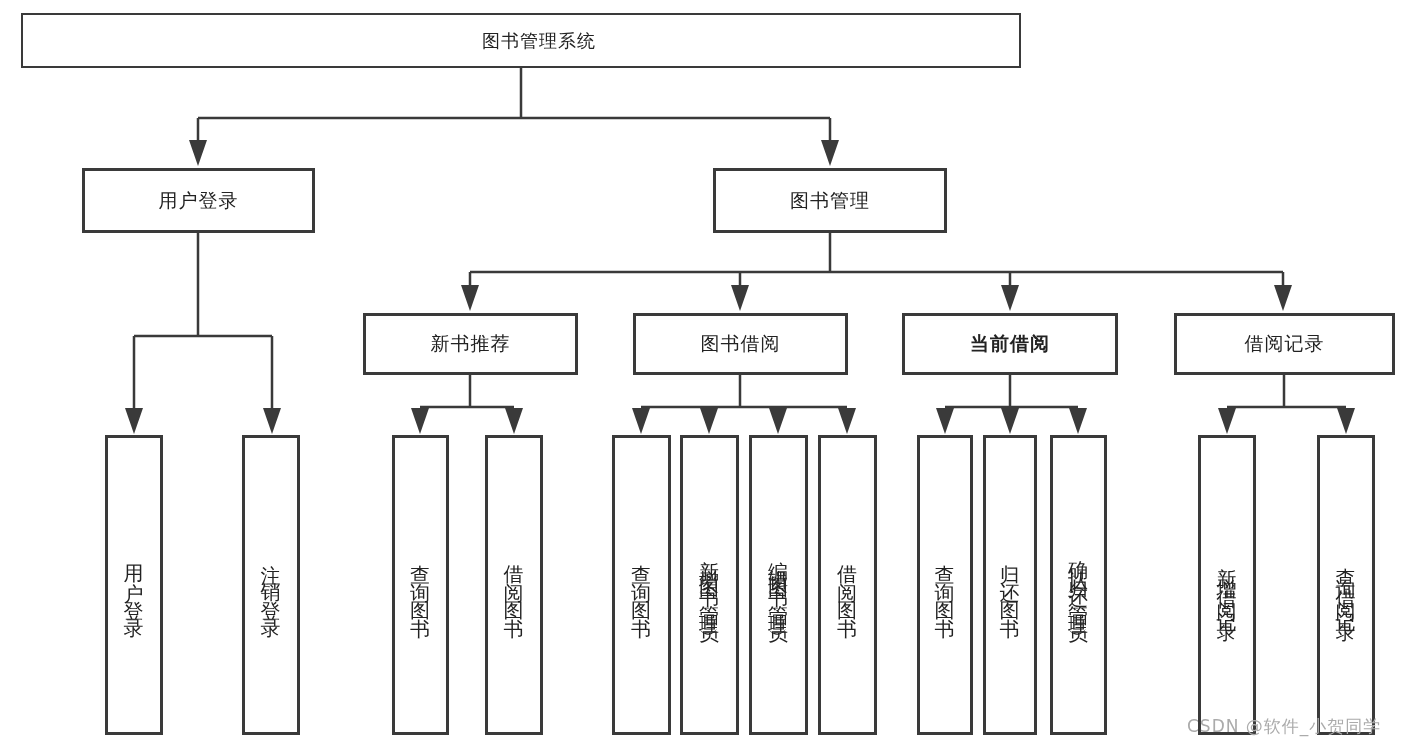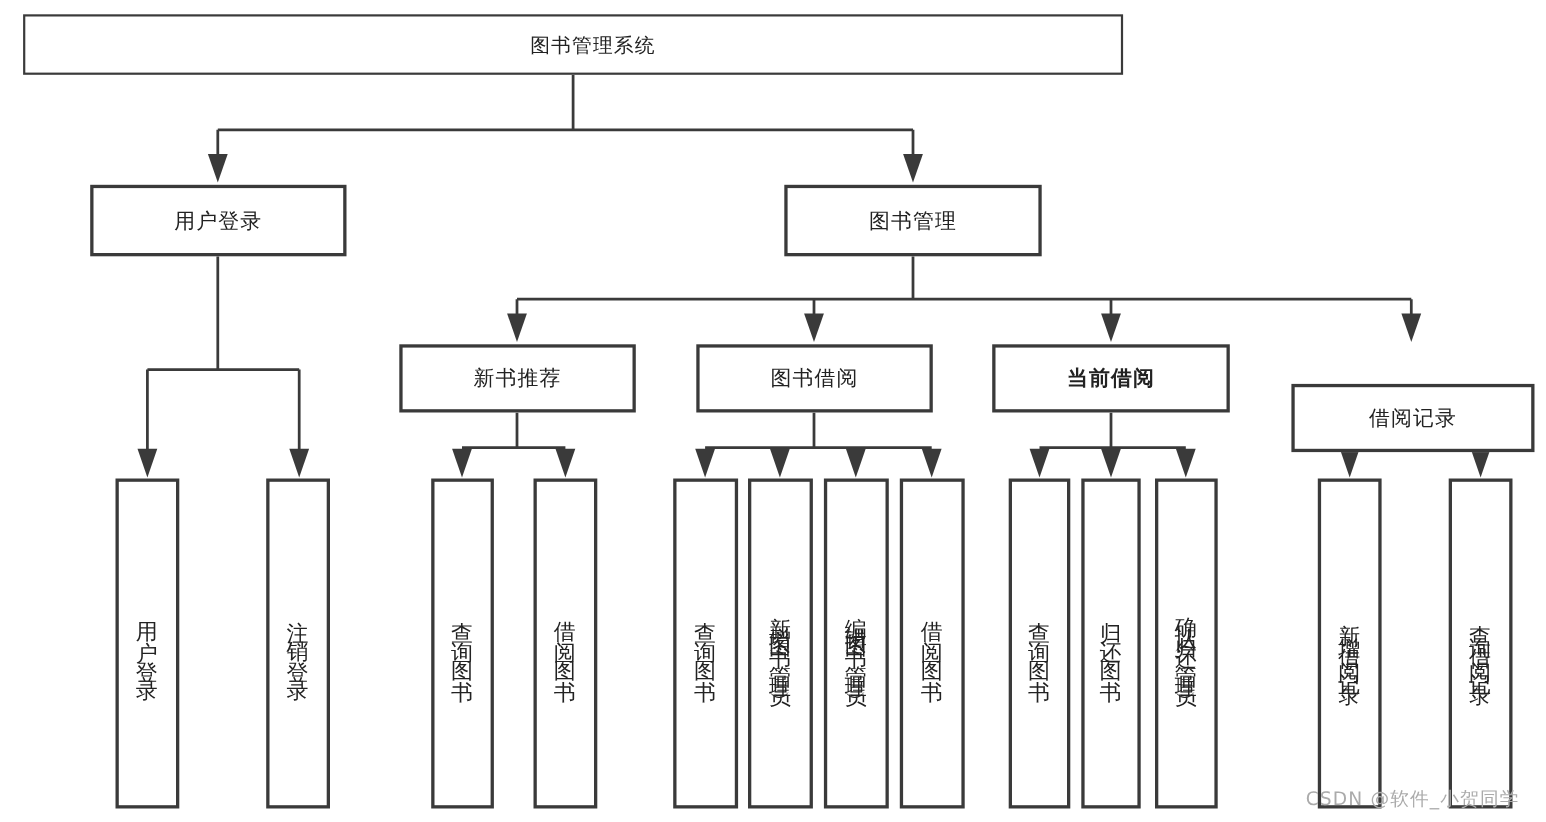--- a/index.html
+++ b/index.html
@@ -121,21 +121,21 @@
 
   <div class="node branch" style="left:363px; top:313px; width:215px; height:62px;">
     <span>新书推荐</span>
   </div>
   <div class="node branch" style="left:633px; top:313px; width:215px; height:62px;font-family:Liberation Mono, monospace;">
     <span>图书借阅</span>
   </div>
   <div class="node branch" style="left:902px; top:313px; width:216px; height:62px;font-weight:bold;">
     <span>当前借阅</span>
   </div>
-  <div class="node branch" style="left:1174px; top:313px; width:221px; height:62px;margin-top:36px;">
+  <div class="node branch" style="left:1174px; top:313px; width:221px; height:62px;">
     <span>借阅记录</span>
   </div>
 
   <div class="node leaf" style="left:105px; width:58px;">
     <span class="vlabel">用户登录</span>
   </div>
   <div class="node leaf" style="left:242px; width:58px;">
     <span class="vlabel">注销登录</span>
   </div>
 

